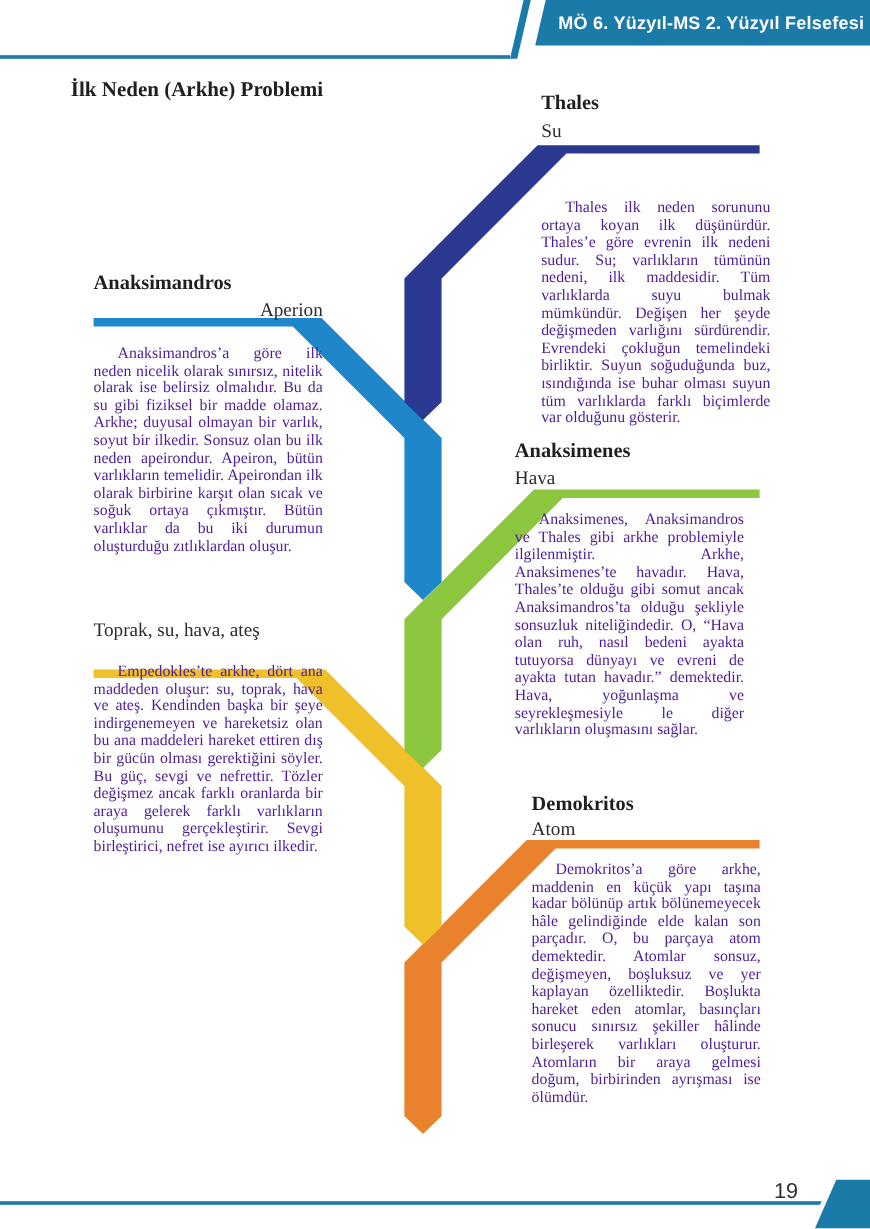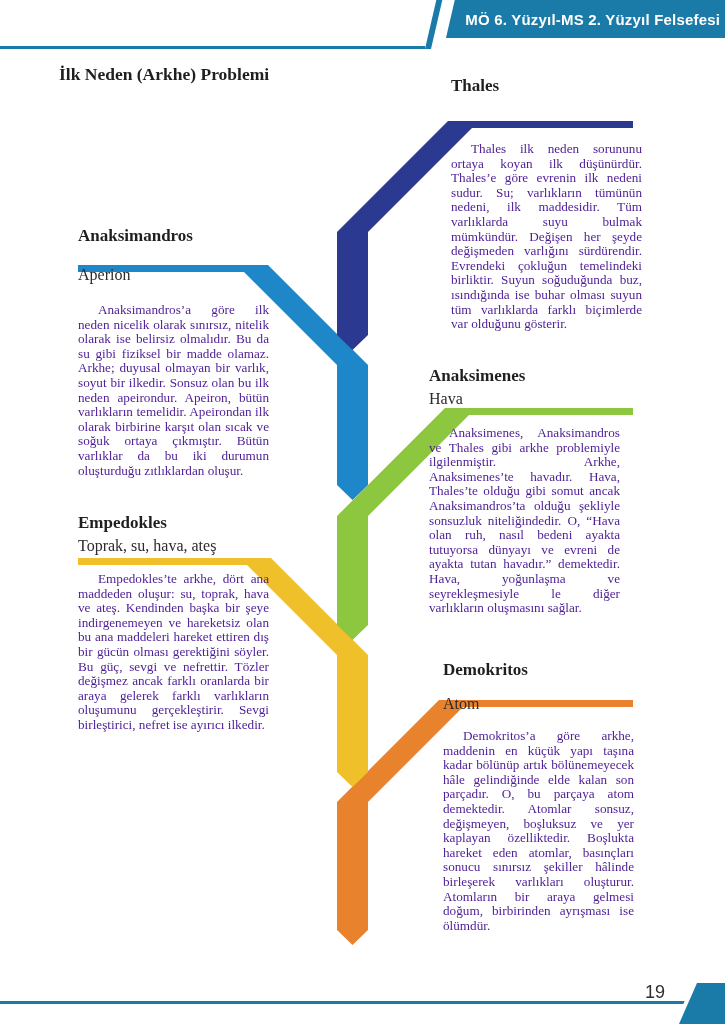--- a/index.html
+++ b/index.html
@@ -75,44 +75,44 @@
   <svg id="ribbons" width="725" height="1024" viewBox="0 0 725 1024">
     <polygon points="633,700 439,700 337,802 337,930 352.5,945 368,930 368,802 463,707 633,707" fill="#e8822d"></polygon>
     <polygon points="78,558 271,558 368,655 368,772 352.5,787 337,772 337,655 247,565 78,565" fill="#f0c02a"></polygon>
     <polygon points="633,408 445,408 337,516 337,625 352.5,640 368,625 368,516 469,415 633,415" fill="#8dc63f"></polygon>
     <polygon points="78,265 268,265 368,365 368,485 352.5,500 337,485 337,365 244,272 78,272" fill="#1e87c9"></polygon>
     <polygon points="633,121 448,121 337,232 337,335 352.5,350 368,335 368,232 472,128 633,128" fill="#2b3990"></polygon>
   </svg>
 
   <div class="section" style="left:451px;top:76px;">
     <div class="sec-name">Thales</div>
+    <div class="sec-arkhe" style="margin-top:4px;">Su</div>
     <div class="sec-body" style="margin-top:46px;">Thales ilk neden sorununu ortaya koyan ilk düşünürdür. Thales’e göre evrenin ilk nedeni sudur. Su; varlıkların tümünün nedeni, ilk maddesidir. Tüm varlıklarda suyu bulmak mümkündür. Değişen her şeyde değişmeden varlığını sürdürendir. Evrendeki çokluğun temelindeki birliktir. Suyun soğuduğunda buz, ısındığında ise buhar olması suyun tüm varlıklarda farklı biçimlerde var olduğunu gösterir.</div>
   </div>
 
   <div class="section" style="left:78px;top:226px;">
     <div class="sec-name">Anaksimandros</div>
-    <div class="sec-arkhe" style="margin-top:19px;">Aperion</div>
+    <div class="sec-arkhe" style="margin-top:3px;text-align:right;">Aperion</div>
     <div class="sec-body" style="margin-top:18px;">Anaksimandros’a göre ilk neden nicelik olarak sınırsız, nitelik olarak ise belirsiz olmalıdır. Bu da su gibi fiziksel bir madde olamaz. Arkhe; duyusal olmayan bir varlık, soyut bir ilkedir. Sonsuz olan bu ilk neden apeirondur. Apeiron, bütün varlıkların temelidir. Apeirondan ilk olarak birbirine karşıt olan sıcak ve soğuk ortaya çıkmıştır. Bütün varlıklar da bu iki durumun oluşturduğu zıtlıklardan oluşur.</div>
   </div>
 
   <div class="section" style="left:429px;top:366px;">
     <div class="sec-name">Anaksimenes</div>
     <div class="sec-arkhe" style="margin-top:3px;">Hava</div>
     <div class="sec-body" style="margin-top:17px;">Anaksimenes, Anaksimandros ve Thales gibi arkhe problemiyle ilgilenmiştir. Arkhe, Anaksimenes’te havadır. Hava, Thales’te olduğu gibi somut ancak Anaksimandros’ta olduğu şekliyle sonsuzluk niteliğindedir. O, “Hava olan ruh, nasıl bedeni ayakta tutuyorsa dünyayı ve evreni de ayakta tutan havadır.” demektedir. Hava, yoğunlaşma ve seyrekleşmesiyle le diğer varlıkların oluşmasını sağlar.</div>
   </div>
 
   <div class="section" style="left:78px;top:513px;">
-    <div class="sec-name">Empedokles</div>
     <div class="sec-arkhe" style="margin-top:3px;">Toprak, su, hava, ateş</div>
     <div class="sec-body" style="margin-top:16px;">Empedokles’te arkhe, dört ana maddeden oluşur: su, toprak, hava ve ateş. Kendinden başka bir şeye indirgenemeyen ve hareketsiz olan bu ana maddeleri hareket ettiren dış bir gücün olması gerektiğini söyler. Bu güç, sevgi ve nefrettir. Tözler değişmez ancak farklı oranlarda bir araya gelerek farklı varlıkların oluşumunu gerçekleştirir. Sevgi birleştirici, nefret ise ayırıcı ilkedir.</div>
   </div>
 
   <div class="section" style="left:443px;top:660px;">
     <div class="sec-name">Demokritos</div>
-    <div class="sec-arkhe" style="margin-top:14px;font-family:Liberation Serif, serif;">Atom</div>
+    <div class="sec-arkhe" style="margin-top:2px;font-family:Liberation Serif, serif;">Atom</div>
     <div class="sec-body" style="margin-top:15px;">Demokritos’a göre arkhe, maddenin en küçük yapı taşına kadar bölünüp artık bölünemeyecek hâle gelindiğinde elde kalan son parçadır. O, bu parçaya atom demektedir. Atomlar sonsuz, değişmeyen, boşluksuz ve yer kaplayan özelliktedir. Boşlukta hareket eden atomlar, basınçları sonucu sınırsız şekiller hâlinde birleşerek varlıkları oluşturur. Atomların bir araya gelmesi doğum, birbirinden ayrışması ise ölümdür.</div>
   </div>
 
   <div class="bottom-rule" style="background: rgb(26, 122, 168);"></div>
   <div class="page-number">19</div>
   <div class="corner-wedge-gap"></div>
   <div class="corner-wedge" style="background: rgb(26, 122, 168);"></div>
 
 </div>
 

